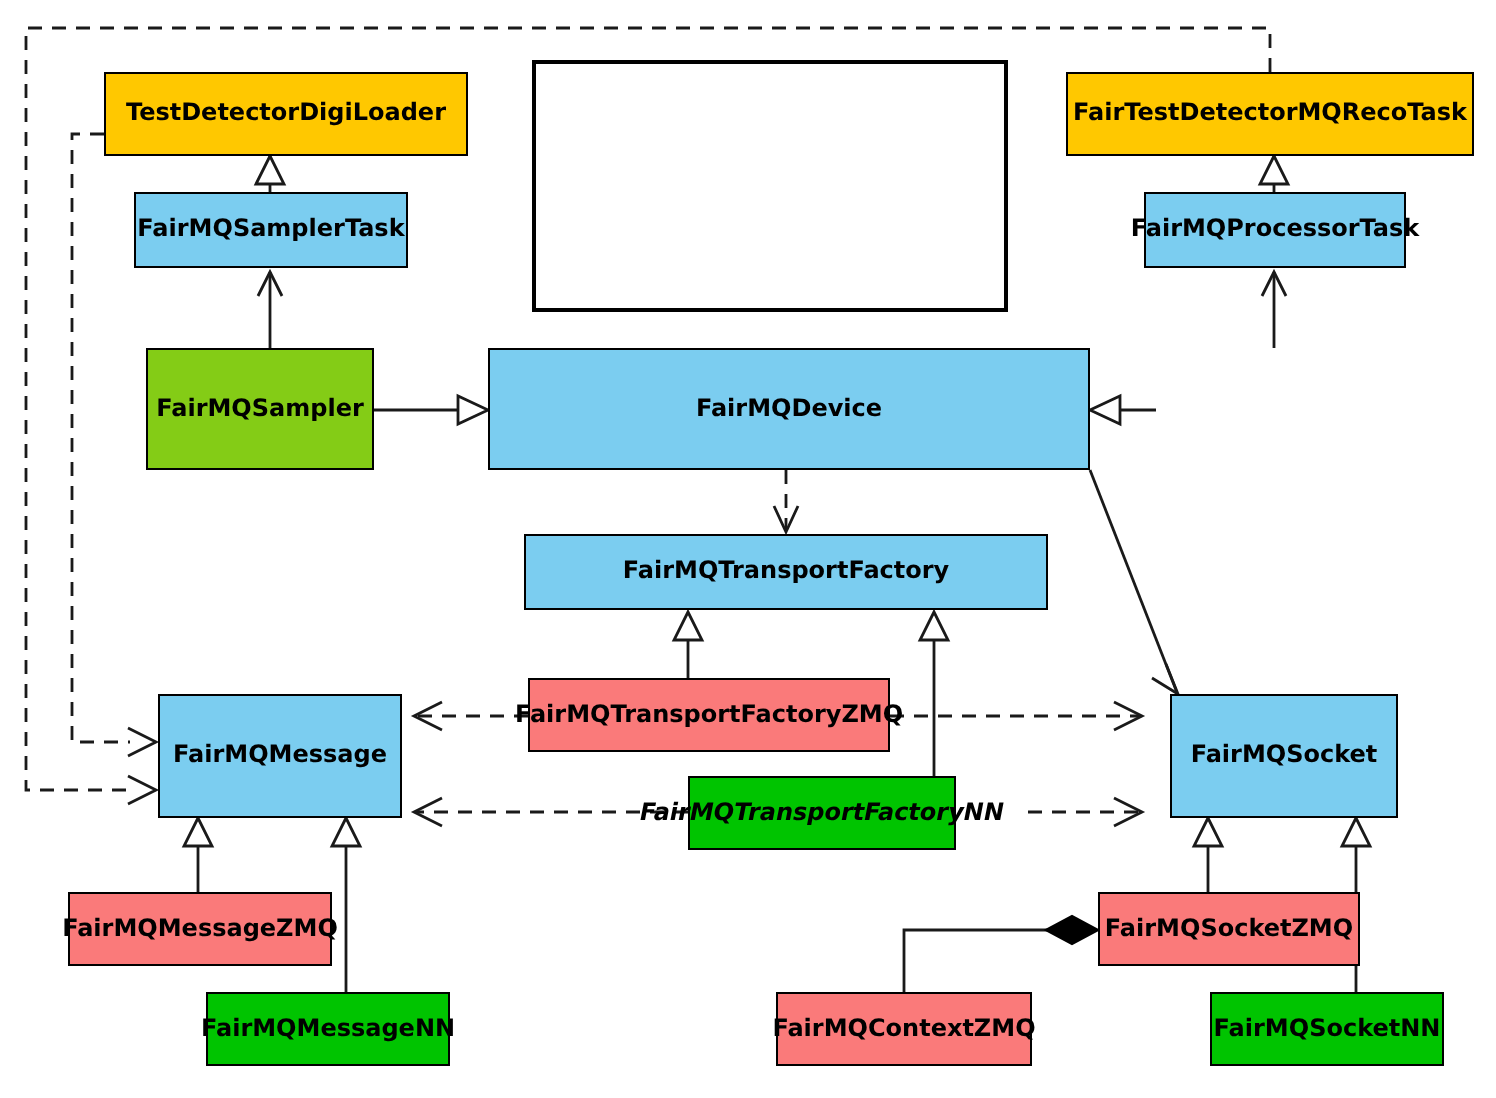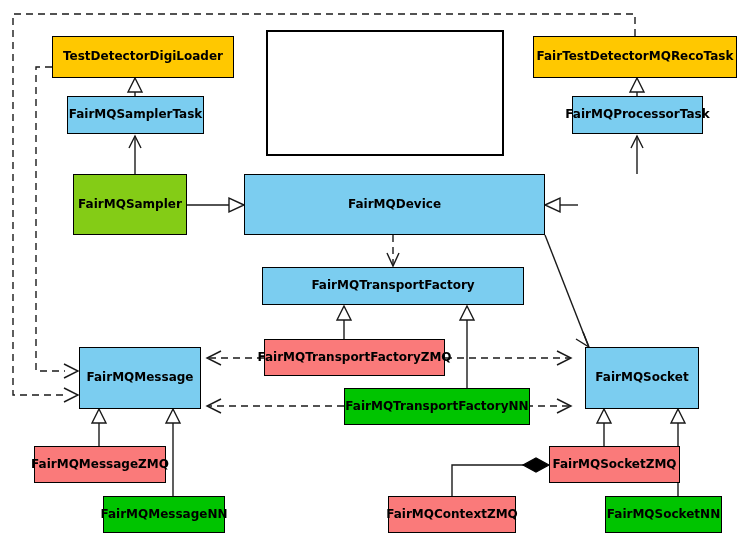--- a/index.html
+++ b/index.html
@@ -171,21 +171,21 @@
   <div class="legend-item" style="left: 274px; top: 124px; width: 222px; height: 22px; background: rgb(0, 196, 0);">nanomsg transport implementation</div>
 
 <div class="node" style="left: 52px; top: 36px; width: 182px; height: 42px; background: rgb(255, 200, 0);">TestDetectorDigiLoader</div>
     <div class="node abstract" style="left: 67px; top: 96px; width: 137px; height: 38px; background: rgb(123, 205, 240);">FairMQSamplerTask</div>
     <div class="node" style="left: 73px; top: 174px; width: 114px; height: 61px; background: #84cc16;">FairMQSampler</div>
     <div class="node" style="left: 244px; top: 174px; width: 301px; height: 61px; background: rgb(123, 205, 240);">FairMQDevice</div>
     <div class="node" style="left: 533px; top: 36px; width: 204px; height: 42px; background: rgb(255, 200, 0);">FairTestDetectorMQRecoTask</div>
     <div class="node abstract" style="left: 572px; top: 96px; width: 131px; height: 38px; background: rgb(123, 205, 240);">FairMQProcessorTask</div>
     <div class="node abstract" style="left: 262px; top: 267px; width: 262px; height: 38px; background: rgb(123, 205, 240);">FairMQTransportFactory</div>
     <div class="node" style="left: 264px; top: 339px; width: 181px; height: 37px; background: rgb(250, 122, 122);">FairMQTransportFactoryZMQ</div>
-    <div class="node" style="left: 344px; top: 388px; width: 186px; height: 37px; background: rgb(0, 196, 0);">FairMQTransportFactoryNN</div>
+    <div class="node" style="left: 344px; top: 388px; width: 134px; height: 37px; background: rgb(0, 196, 0); font-style: italic;">FairMQTransportFactoryNN</div>
     <div class="node abstract" style="left: 79px; top: 347px; width: 122px; height: 62px; background: rgb(123, 205, 240);">FairMQMessage</div>
     <div class="node abstract" style="left: 585px; top: 347px; width: 114px; height: 62px; background: rgb(123, 205, 240);">FairMQSocket</div>
     <div class="node" style="left: 34px; top: 446px; width: 132px; height: 37px; background: rgb(250, 122, 122);">FairMQMessageZMQ</div>
     <div class="node" style="left: 103px; top: 496px; width: 122px; height: 37px; background: rgb(0, 196, 0);">FairMQMessageNN</div>
     <div class="node" style="left: 549px; top: 446px; width: 131px; height: 37px; background: rgb(250, 122, 122);">FairMQSocketZMQ</div>
     <div class="node" style="left: 388px; top: 496px; width: 128px; height: 37px; background: rgb(250, 122, 122);">FairMQContextZMQ</div>
     <div class="node" style="left: 605px; top: 496px; width: 117px; height: 37px; background: rgb(0, 196, 0);">FairMQSocketNN</div>
   </div>
 
 </body></html>

